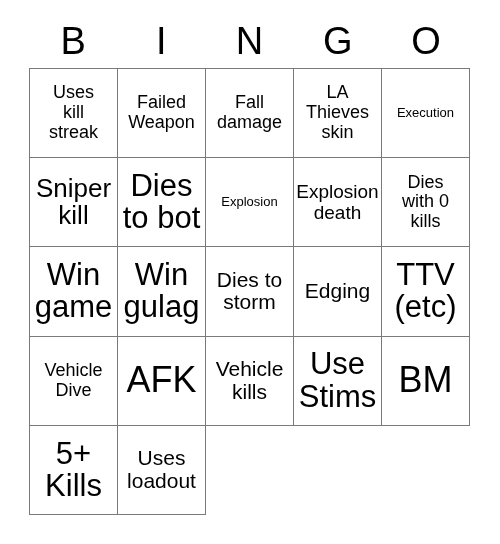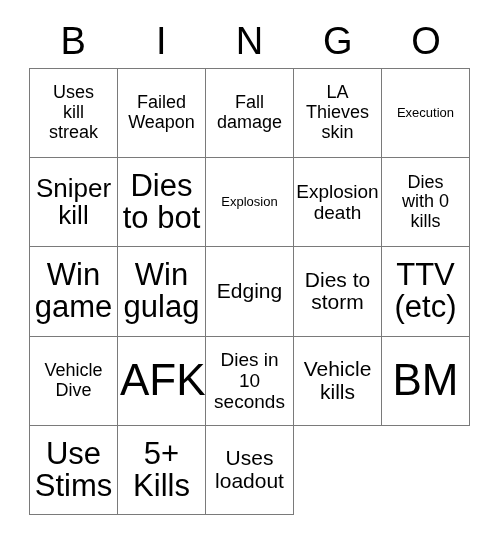--- a/index.html
+++ b/index.html
@@ -72,21 +72,21 @@
     font-weight: 400;
     white-space: pre-line;
   }
   
   .fs-xs   { font-size: 13px; line-height: 1.12; }
   .fs-sm   { font-size: 19px; line-height: 1.12; }
   .fs-md   { font-size: 18px; line-height: 1.10; }
   .fs-lg   { font-size: 21px; line-height: 1.08; }
   .fs-xl   { font-size: 26px; line-height: 1.05; }
   .fs-xxl  { font-size: 31px; line-height: 1.04; }
-  .fs-huge { font-size: 44px; line-height: 1.02; }
+  .fs-huge { font-size: 36px; line-height: 1.02; }
 </style>
 </head>
 <body>
 
 <div id="card">
 
   <div id="bingo-header">
       <div class="hdr-letter">B</div>
       <div class="hdr-letter">I</div>
       <div class="hdr-letter">N</div>
@@ -138,52 +138,47 @@
       </div>
       <div class="cell">
         <span class="cell-text fs-xxl">Win
 game</span>
       </div>
       <div class="cell">
         <span class="cell-text fs-xxl">Win
 gulag</span>
       </div>
       <div class="cell">
-        <span class="cell-text fs-lg">Edging</span>
+        <span class="cell-text fs-lg">Dies to
+storm</span>
       </div>
       <div class="cell">
-        <span class="cell-text fs-lg">Dies to
-storm</span>
+        <span class="cell-text fs-lg">Edging</span>
       </div>
       <div class="cell">
         <span class="cell-text fs-xxl">TTV
 (etc)</span>
       </div>
       <div class="cell">
         <span class="cell-text fs-md">Vehicle
 Dive</span>
       </div>
       <div class="cell">
         <span class="cell-text fs-huge">AFK</span>
       </div>
       <div class="cell">
-        <span class="cell-text fs-sm">Dies in
-10
-seconds</span>
-      </div>
-      <div class="cell">
         <span class="cell-text fs-lg">Vehicle
 kills</span>
       </div>
       <div class="cell">
-        <span class="cell-text fs-huge">BM</span>
+        <span class="cell-text fs-xxl">Use
+Stims</span>
       </div>
       <div class="cell">
-        <span class="cell-text fs-xxl">Use
-Stims</span>
+        <span class="cell-text fs-huge">BM</span>
       </div>
       <div class="cell">
         <span class="cell-text fs-xxl">5+
 Kills</span>
       </div>
       <div class="cell">
         <span class="cell-text fs-lg">Uses
 loadout</span>
       </div>
     </div>

